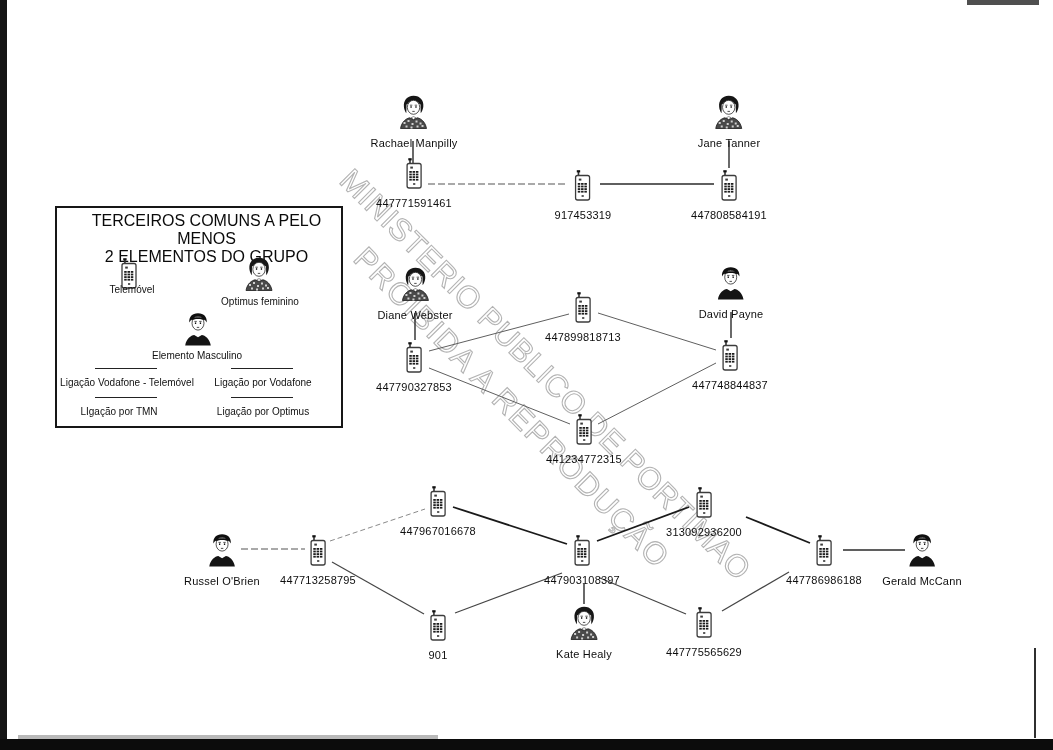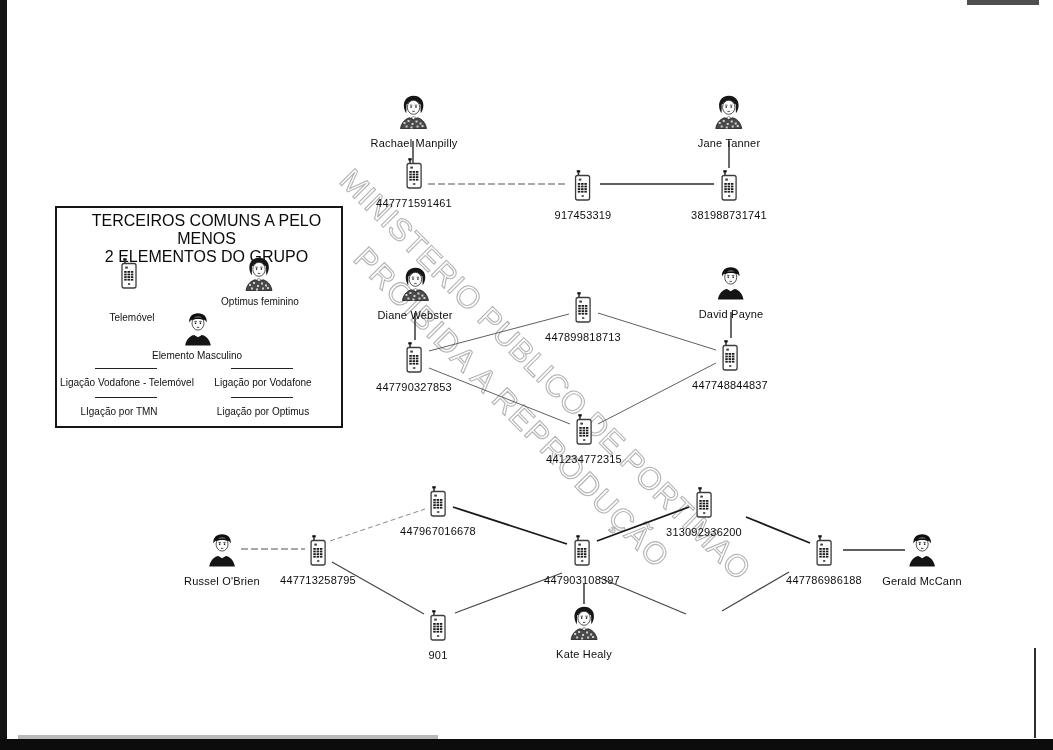--- a/index.html
+++ b/index.html
@@ -128,21 +128,21 @@
   </svg>
 
   <div class="legend">
     <div class="title">
       <div>TERCEIROS COMUNS A PELO MENOS</div>
       <div>2 ELEMENTOS DO GRUPO</div>
     </div>
     <svg class="phone-icon abs" style="left:72px;top:50px" viewBox="0 0 20 31">
         <use href="#sym-phone"></use>
       </svg>
-    <span class="cap abs" style="left:75px;top:104px">Telemóvel</span>
+    <span class="cap abs" style="left:75px;top:76px">Telemóvel</span>
     <svg class="person-icon abs" style="left:202px;top:49px" viewBox="0 0 32 34">
         <use href="#sym-female"></use>
       </svg>
     <span class="cap abs" style="left:203px;top:88px">Optimus feminino</span>
     <svg class="person-icon abs" style="left:141px;top:104px" viewBox="0 0 32 34">
         <use href="#sym-male"></use>
       </svg>
     <span class="cap abs" style="left:140px;top:142px">Elemento Masculino</span>
 
     <div class="sample" style="left:38px;top:160px"></div>
@@ -176,21 +176,21 @@
   <div class="node" style="left:729px;top:95px">
     <svg class="person-icon" viewBox="0 0 32 34">
         <use href="#sym-female"></use>
       </svg>
     <span class="lbl">Jane Tanner</span>
   </div>
   <div class="node" style="left:729px;top:170px">
     <svg class="phone-icon" viewBox="0 0 20 31">
         <use href="#sym-phone"></use>
       </svg>
-    <span class="lbl">381988731741</span>
+    <span class="lbl">447808584191</span>
   </div>
   <div class="node" style="left:415px;top:267px">
     <svg class="person-icon" viewBox="0 0 32 34">
         <use href="#sym-female"></use>
       </svg>
     <span class="lbl">Diane Webster</span>
   </div>
   <div class="node" style="left:414px;top:342px">
     <svg class="phone-icon" viewBox="0 0 20 31">
         <use href="#sym-phone"></use>
@@ -255,20 +255,26 @@
     <svg class="person-icon" viewBox="0 0 32 34">
         <use href="#sym-female"></use>
       </svg>
     <span class="lbl">Kate Healy</span>
   </div>
   <div class="node" style="left:704px;top:487px">
     <svg class="phone-icon" viewBox="0 0 20 31">
         <use href="#sym-phone"></use>
       </svg>
     <span class="lbl">313092936200</span>
+  </div>
+  <div class="node" style="left:704px;top:607px">
+    <svg class="phone-icon" viewBox="0 0 20 31">
+        <use href="#sym-phone"></use>
+      </svg>
+    <span class="lbl">447775565629</span>
   </div>
   <div class="node" style="left:824px;top:535px">
     <svg class="phone-icon" viewBox="0 0 20 31">
         <use href="#sym-phone"></use>
       </svg>
     <span class="lbl">447786986188</span>
   </div>
   <div class="node" style="left:922px;top:533px">
     <svg class="person-icon" viewBox="0 0 32 34">
         <use href="#sym-male"></use>

